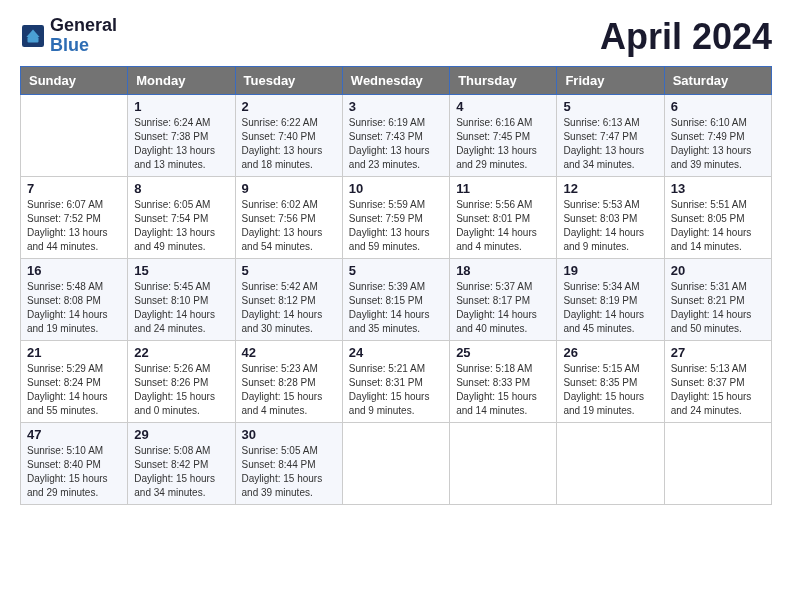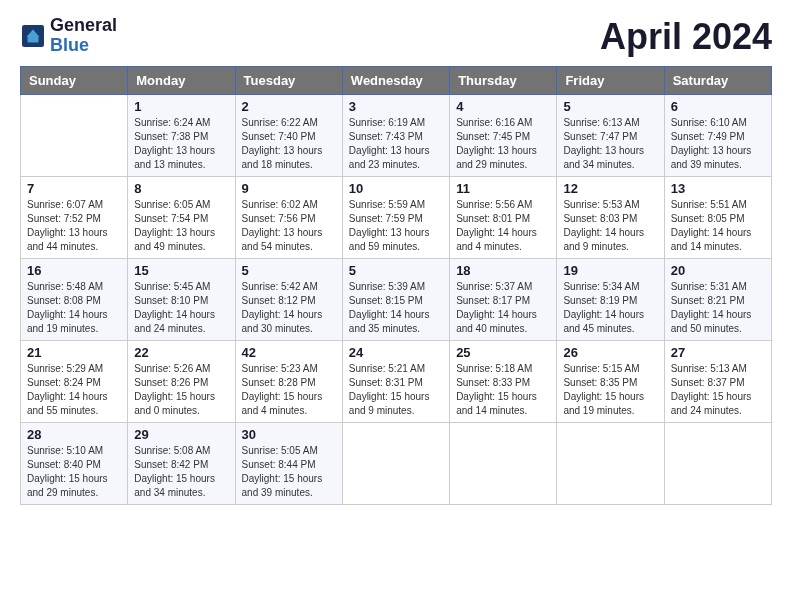--- a/index.html
+++ b/index.html
@@ -238,21 +238,21 @@
           <span class="day-number">26</span>
           <div class="day-info">Sunrise: 5:15 AM<br>Sunset: 8:35 PM<br>Daylight: 15 hours<br>and 19 minutes.</div>
         </td>
         <td>
           <span class="day-number">27</span>
           <div class="day-info">Sunrise: 5:13 AM<br>Sunset: 8:37 PM<br>Daylight: 15 hours<br>and 24 minutes.</div>
         </td>
       </tr>
       <tr>
         <td>
-          <span class="day-number">28</span>
+          <span class="day-number">47</span>
           <div class="day-info">Sunrise: 5:10 AM<br>Sunset: 8:40 PM<br>Daylight: 15 hours<br>and 29 minutes.</div>
         </td>
         <td>
           <span class="day-number">29</span>
           <div class="day-info">Sunrise: 5:08 AM<br>Sunset: 8:42 PM<br>Daylight: 15 hours<br>and 34 minutes.</div>
         </td>
         <td>
           <span class="day-number">30</span>
           <div class="day-info">Sunrise: 5:05 AM<br>Sunset: 8:44 PM<br>Daylight: 15 hours<br>and 39 minutes.</div>
         </td>

